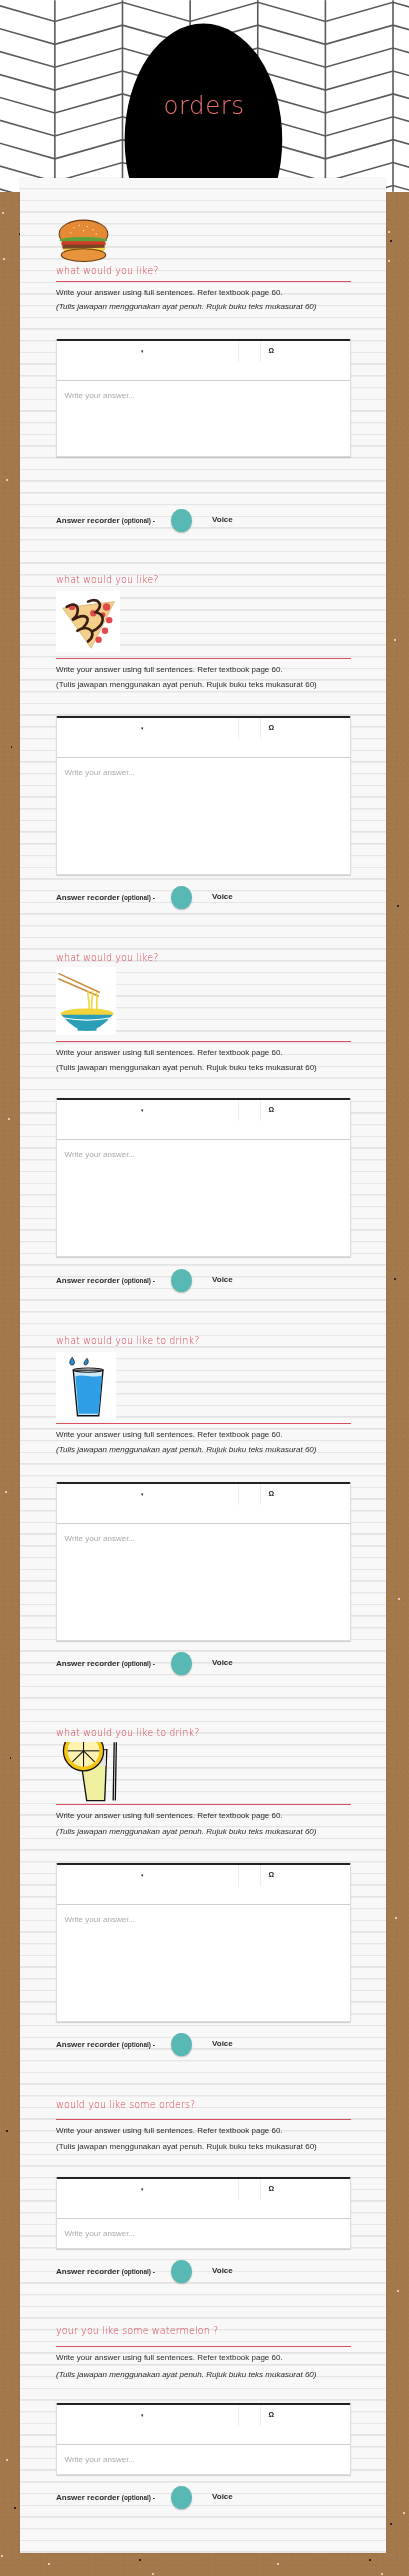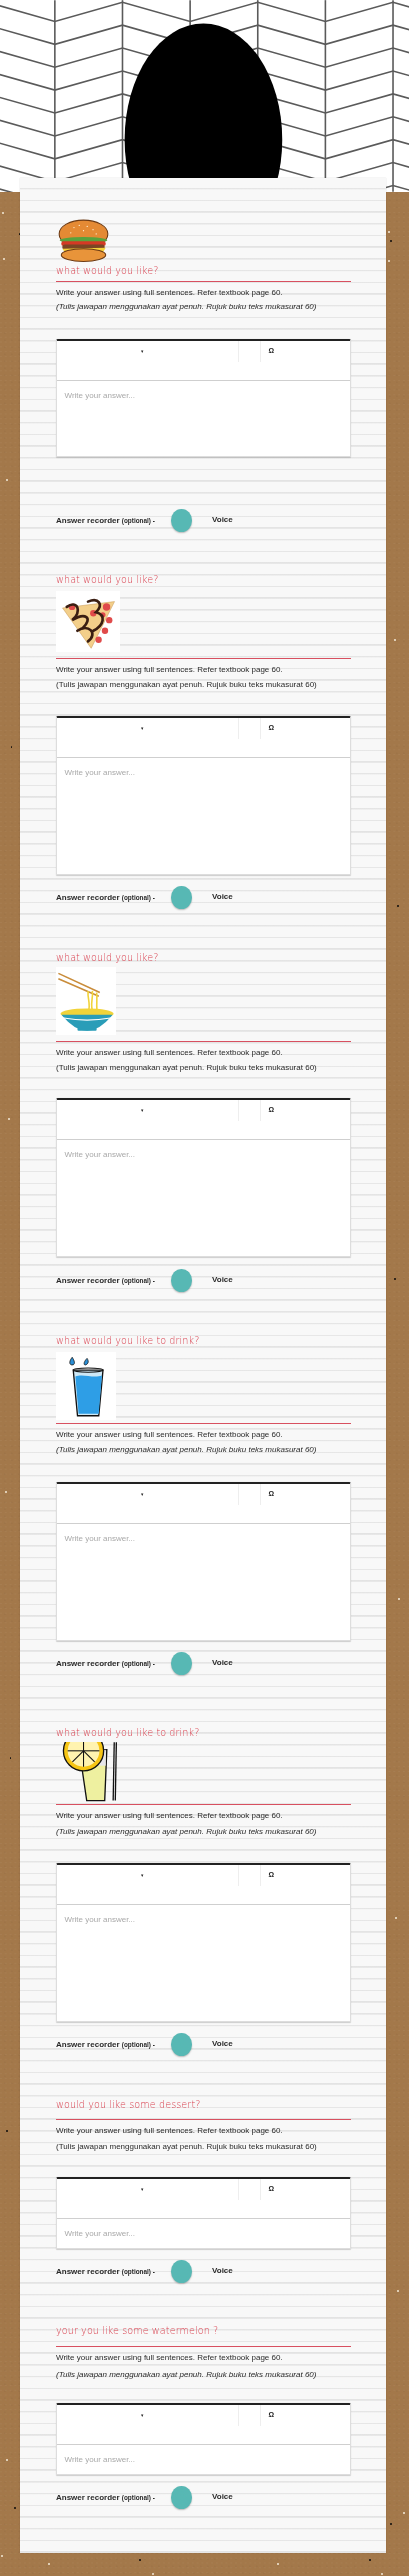--- a/index.html
+++ b/index.html
@@ -191,20 +191,21 @@
       <polyline points="-24,219 103,255 230,219 357,255 484,219 611,255 738,219 865,255"></polyline>
       <polyline points="-24,262 103,298 230,262 357,298 484,262 611,298 738,262 865,298"></polyline>
       <polyline points="-24,305 103,341 230,305 357,341 484,305 611,341 738,305 865,341"></polyline>
       <polyline points="-24,348 103,384 230,348 357,384 484,348 611,384 738,348 865,384"></polyline>
     </g>
     <ellipse cx="382" cy="262" rx="148" ry="218" fill="#000"></ellipse>
   </svg>
 </div>
 
 <div class="title-text">
+  <div>orders</div>
 </div>
 
 <div class="paper"></div>
 
 <div class="q" style="top:212px">
   <div class="q-img" style="top:6.4px;left:2.1px;width:51px;height:45px;background:transparent">
     <svg width="51" height="45" viewBox="0 0 96 85">
       <ellipse cx="48" cy="30" rx="46" ry="26" fill="#e48a34" stroke="#6b3a14" stroke-width="2"></ellipse>
       <ellipse cx="48" cy="42" rx="45" ry="6" fill="#5aa23c"></ellipse>
       <rect x="6" y="44" width="84" height="9" rx="4" fill="#d43a24"></rect>
@@ -406,21 +407,21 @@
   </div>
 
   <div class="recorder" style="top:318px">
     <div class="rec-label"><span>Answer recorder</span> <span class="opt">(optional) -</span></div>
     <button class="rec-btn"></button>
     <div class="rec-voice">Voice</div>
   </div>
 </div>
 
 <div class="q" style="top:2096px">
-  <div class="q-title" style="top:2.7px">would you like some dessert?</div>
+  <div class="q-title" style="top:2.7px">would you like some orders?</div>
   <div class="q-rule" style="top:23px"></div>
   <div class="q-text" style="top:30px">Write your answer using full sentences. Refer textbook page 60.</div>
   <div class="q-sub" style="top:43px">(Tulis jawapan menggunakan ayat penuh. Rujuk buku teks mukasurat 60)</div>
 
   <div class="editor" style="top:81px">
     <div class="toolbar">
       <div class="tb-dropdown">
           <span class="tb-caret">▾</span>
         </div>
       <div class="tb-blank"></div>

